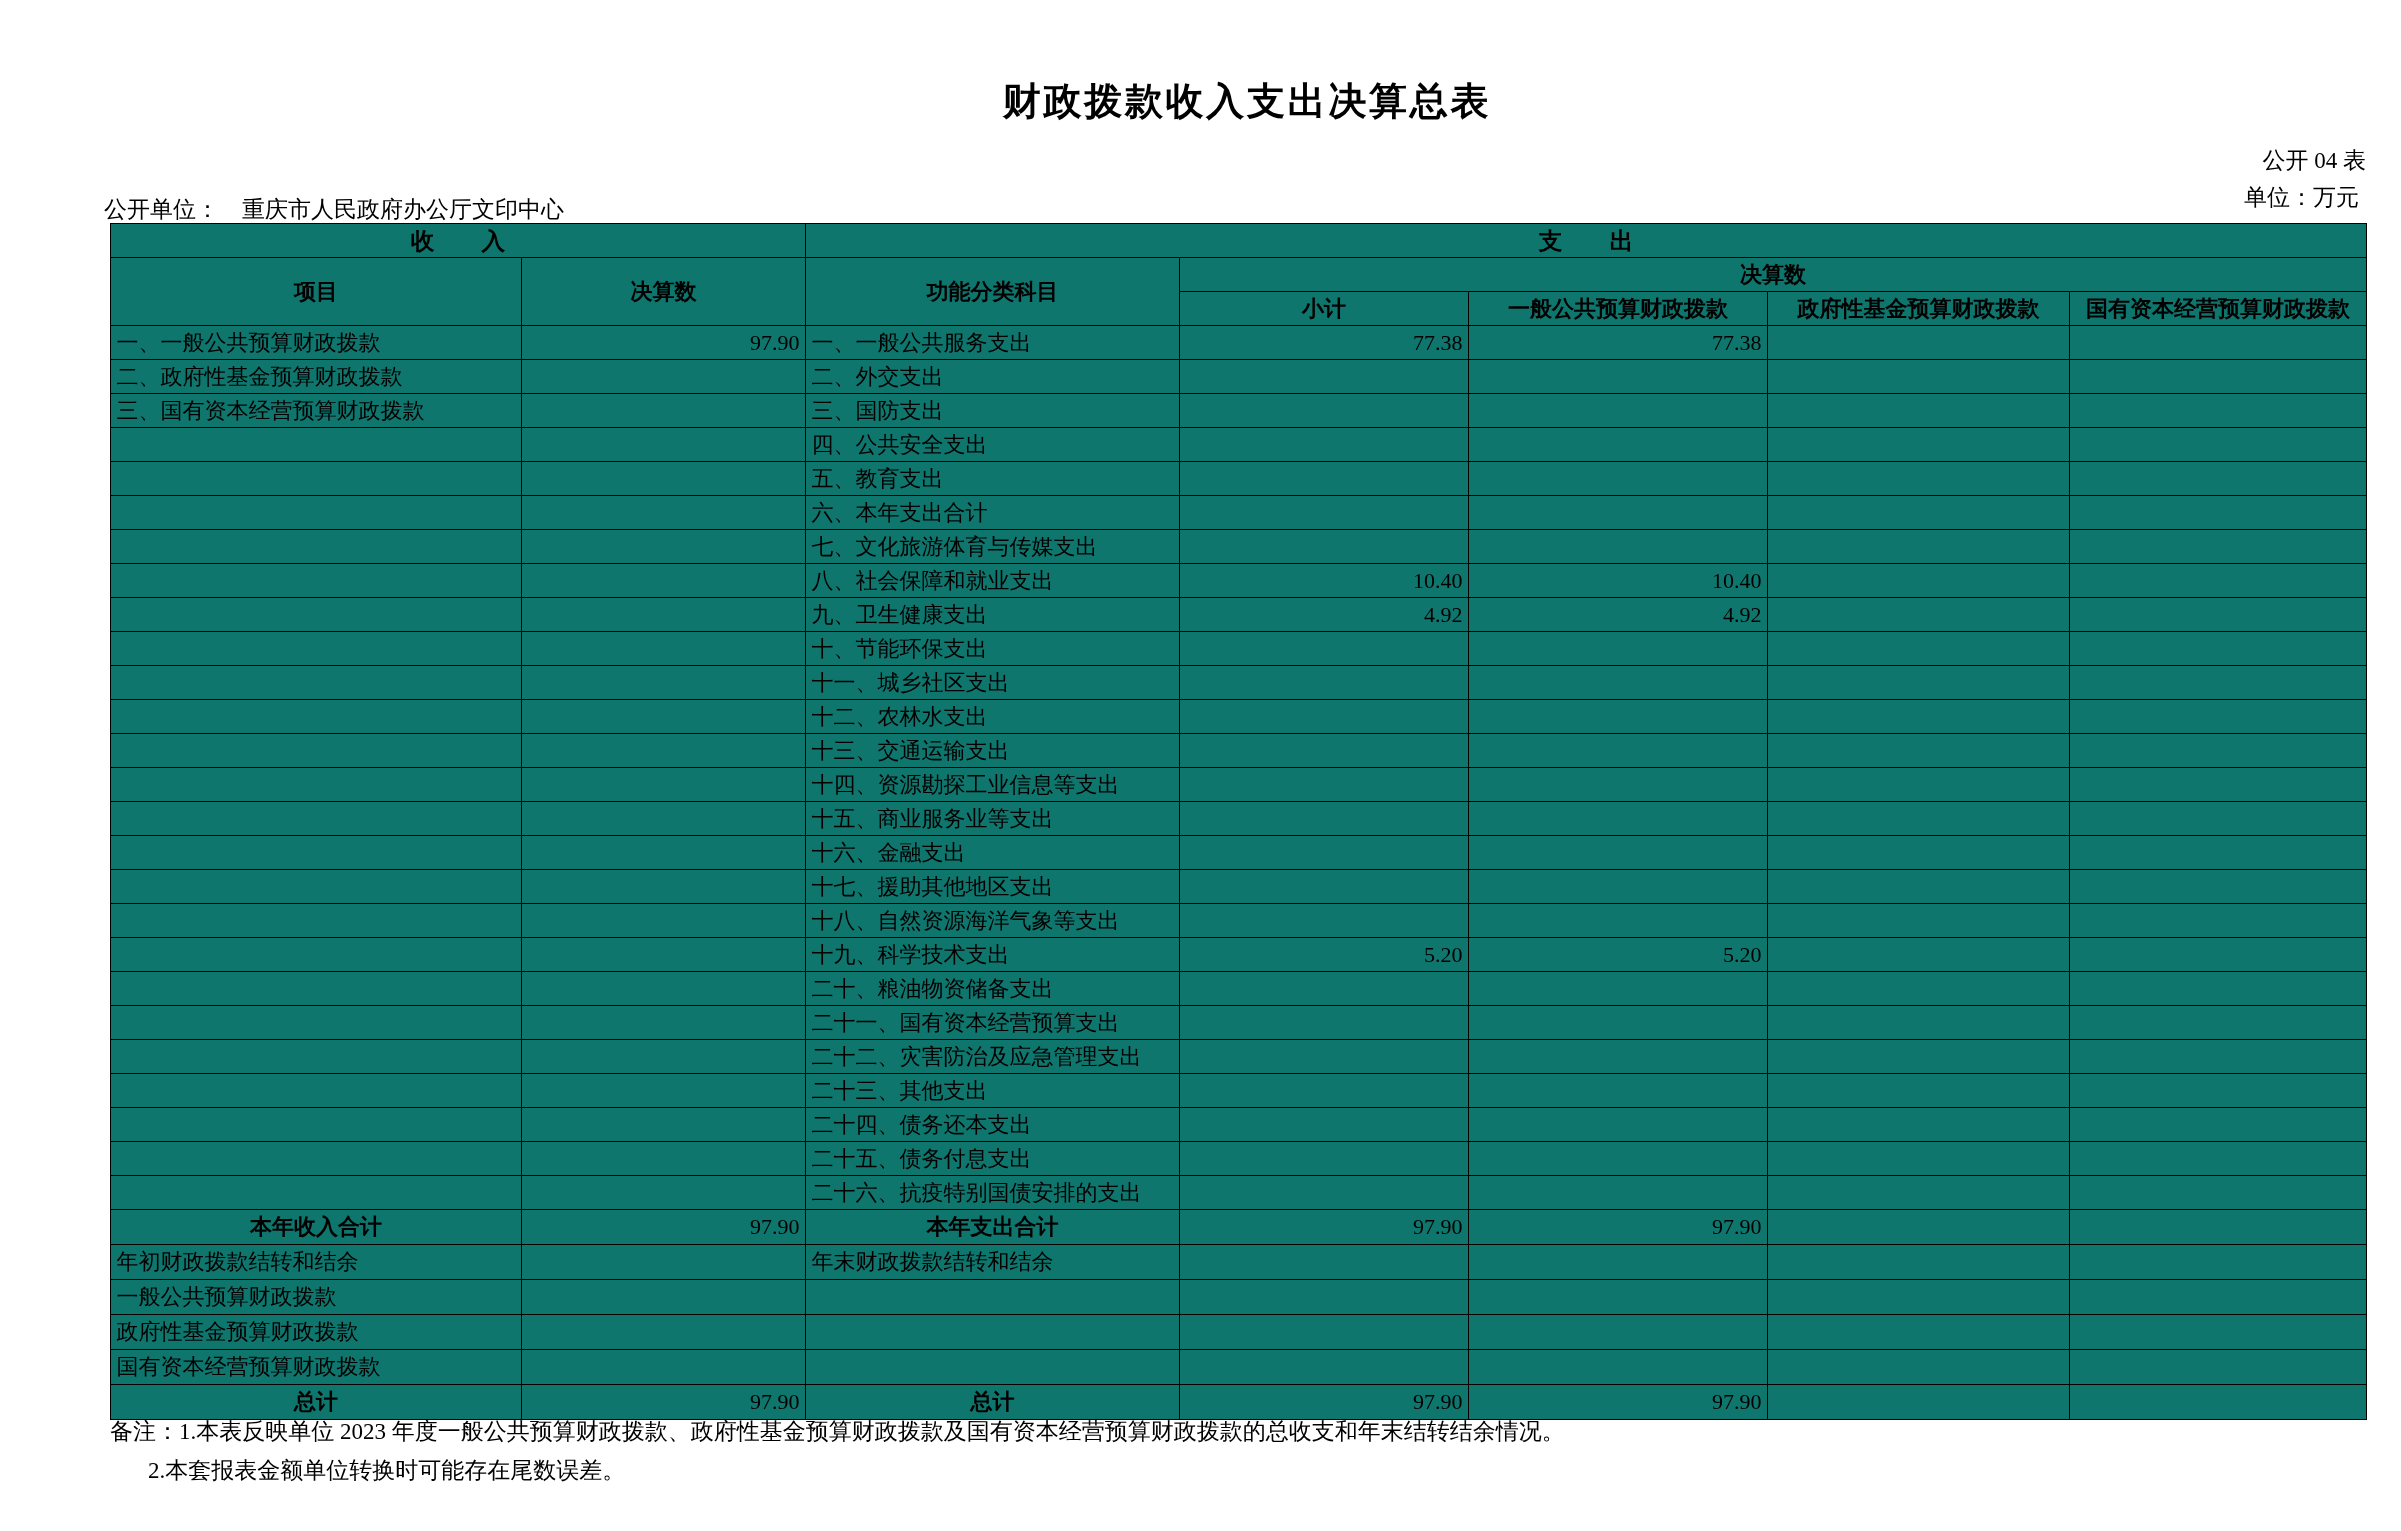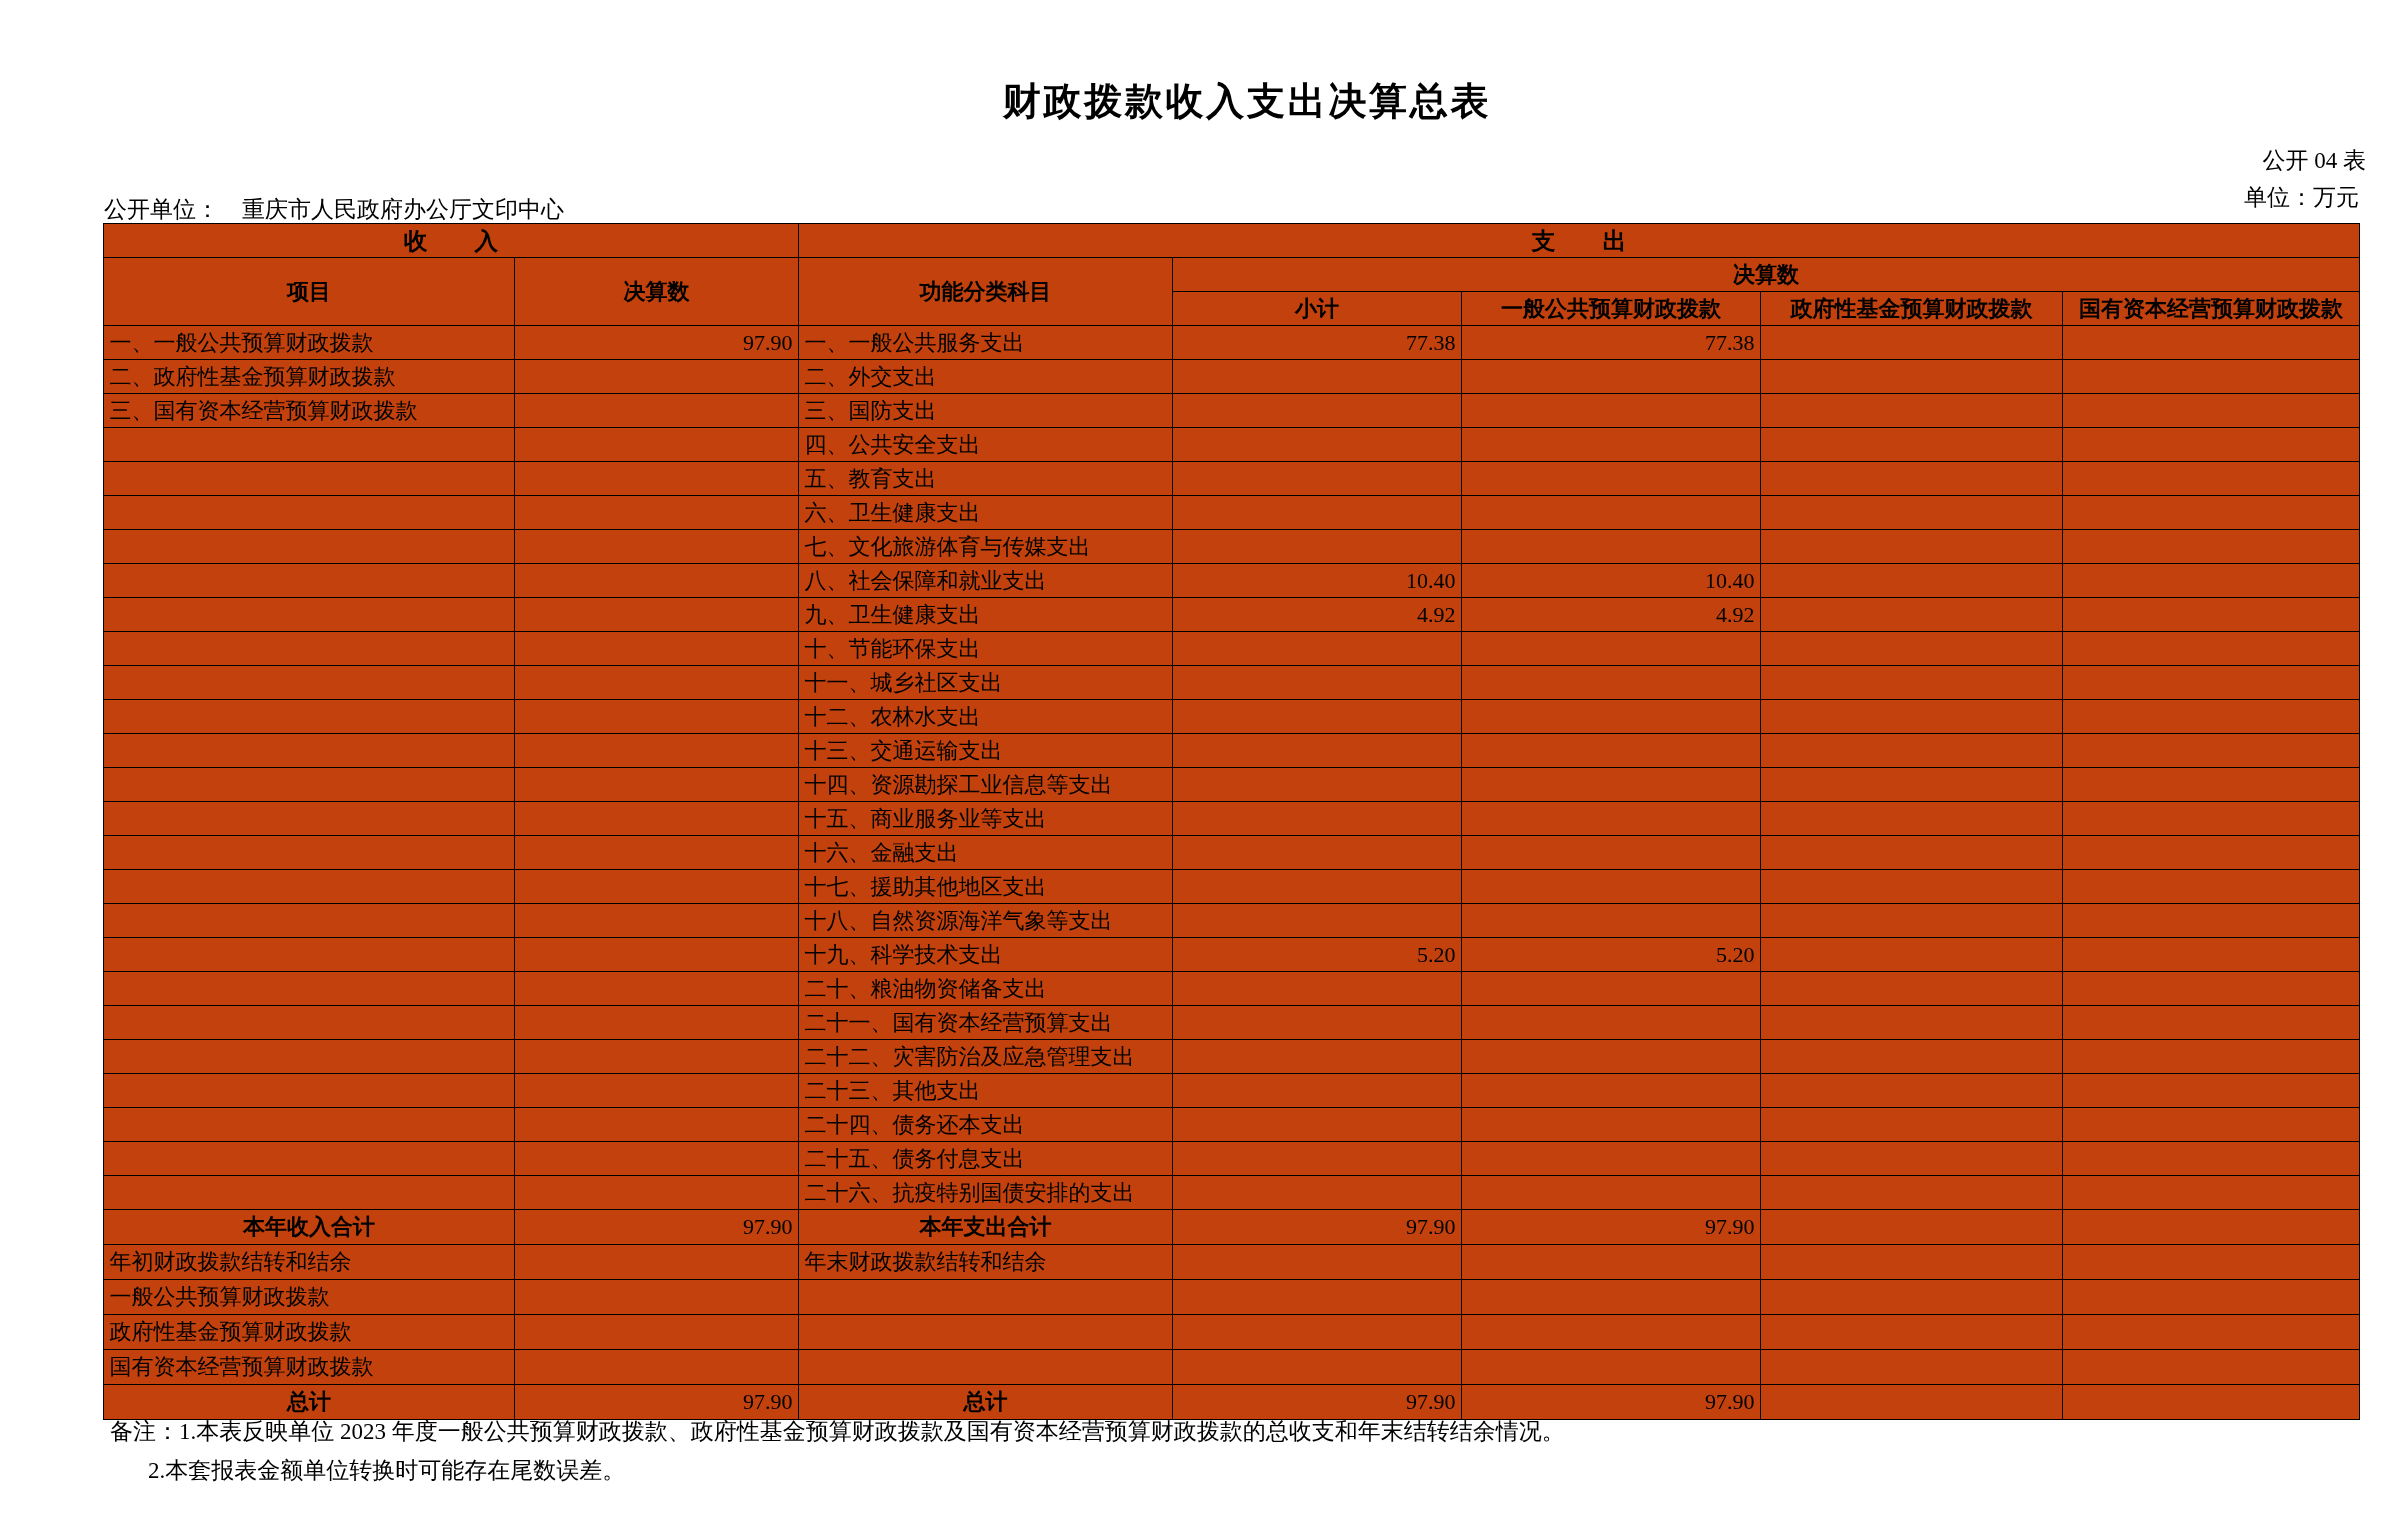--- a/index.html
+++ b/index.html
@@ -19,23 +19,23 @@
     text-align:right; font-size:23px;
   }
   .unit-label{
     position:absolute; top:182px; left:103px; width:2256px;
     text-align:right; font-size:23px;
   }
   .org-label{
     position:absolute; top:194px; left:104px; font-size:23px;
   }
   table.budget{
-    position:absolute; top:223px; left:103px; width:2256px;
+    position:absolute; top:223px; left:110px; width:2256px;
     border-collapse:collapse; table-layout:fixed;
-    background:#c2410c;
+    background:#0f766e;
   }
   table.budget td{
     border:1.8px solid #000;
     font-size:22px;
     padding:0 5.4px;
     overflow:hidden; white-space:nowrap;
     vertical-align:middle;
   }
   tr.r-sec  td{ height:34px; font-weight:bold; text-align:center; font-size:23.6px; }
   tr.r-hdr  td{ height:34px; font-weight:bold; text-align:center; font-size:22px; }
@@ -129,21 +129,21 @@
         <td class="c-num"></td>
         <td class="c-text">五、教育支出</td>
         <td class="c-num"></td>
         <td class="c-num"></td>
         <td class="c-num"></td>
         <td class="c-num"></td>
       </tr>
       <tr>
         <td class="c-text"></td>
         <td class="c-num"></td>
-        <td class="c-text">六、卫生健康支出</td>
+        <td class="c-text">六、本年支出合计</td>
         <td class="c-num"></td>
         <td class="c-num"></td>
         <td class="c-num"></td>
         <td class="c-num"></td>
       </tr>
       <tr>
         <td class="c-text"></td>
         <td class="c-num"></td>
         <td class="c-text">七、文化旅游体育与传媒支出</td>
         <td class="c-num"></td>

